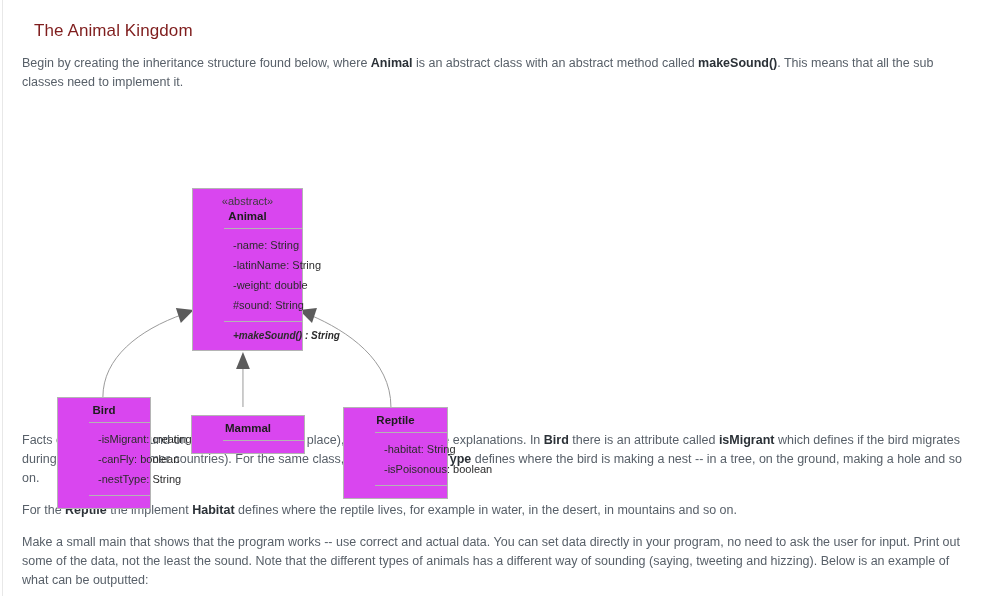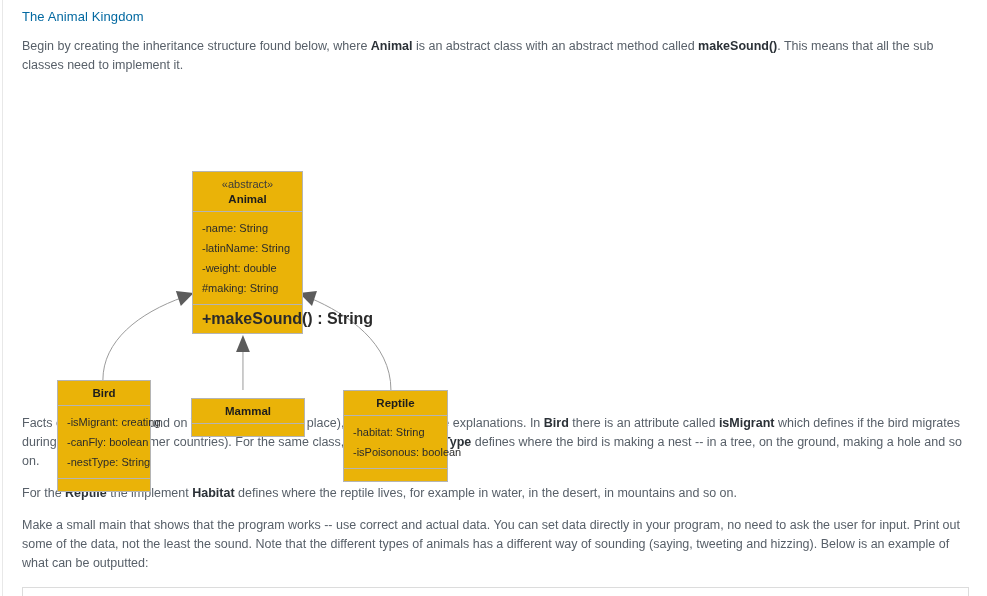--- a/index.html
+++ b/index.html
@@ -22,24 +22,24 @@
     left: 2px;
     top: 0;
     width: 1px;
     height: 596px;
     background: #e8e8e8;
   }
   .page {
     padding: 0 18px 0 22px;
   }
   h1.page-title {
-    font-size: 13px;
+    font-size: 17px;
     font-weight: normal;
-    color: #0369a1;
-    margin: 0;
+    color: #7f1d1d;
+    margin: 12px;
     padding: 9px 0 0 0;
     letter-spacing: 0.1px;
   }
   p.body-text {
     font-size: 12.5px;
     line-height: 19px;
     margin: 13px 0 0 0;
     color: #586069;
   }
   p.body-text b { color: #2b3137; font-weight: bold; }
@@ -53,51 +53,53 @@
   }
   .uml svg.connectors {
     position: absolute;
     left: 0; top: 0;
     width: 100%;
     height: 320px;
     overflow: visible;
   }
   .uml-box {
     position: absolute;
-    background: #eab308;
+    background: #d946ef;
     border: 1px solid #b4b4b4;
     z-index: 2;
   }
   .uml-compartment {
     padding: 6px 9px;
   }
   .uml-compartment + .uml-compartment {
     border-top: 1px solid #b4b4b4;
+    margin-left: 31px;
   }
   .uml-stereotype {
     text-align: center;
     font-size: 11px;
     color: #3b3b3b;
     padding-bottom: 3px;
   }
   .uml-classname {
     text-align: center;
     font-size: 11.5px;
     font-weight: bold;
     color: #1d1d1d;
   }
   .uml-attr {
     font-size: 11px;
     color: #2b2b2b;
     line-height: 20px;
     white-space: nowrap;
   }
   .uml-method {
-    font-size: 16px;
+    font-size: 10px;
     color: #2b2b2b;
+    font-style: italic;
     font-weight: bold;
     line-height: 16px;
     white-space: nowrap;
   }
   .uml-empty {
     height: 8px;
   }
 
   
   #box-animal  { left: 170px; top: 90px;  width: 111px; }
@@ -144,21 +146,21 @@
 
     <div class="uml-box" id="box-animal">
       <div class="uml-compartment">
         <div class="uml-stereotype">«abstract»</div>
         <div class="uml-classname">Animal</div>
       </div>
       <div class="uml-compartment">
         <div class="uml-attr">-name: String</div>
         <div class="uml-attr">-latinName: String</div>
         <div class="uml-attr">-weight: double</div>
-        <div class="uml-attr">#making: String</div>
+        <div class="uml-attr">#sound: String</div>
       </div>
       <div class="uml-compartment">
         <div class="uml-method">+makeSound() : String</div>
       </div>
     </div>
 
     <div class="uml-box" id="box-bird">
       <div class="uml-compartment">
         <div class="uml-classname">Bird</div>
       </div>

